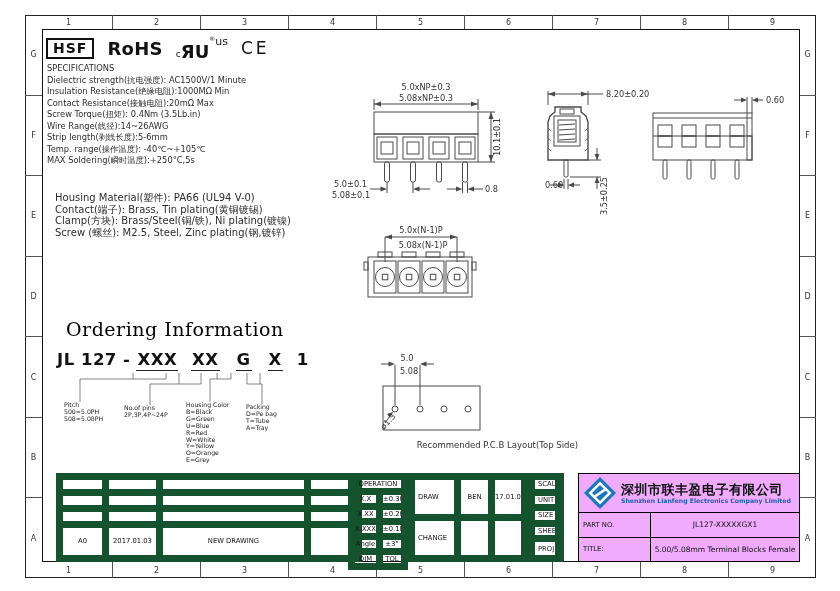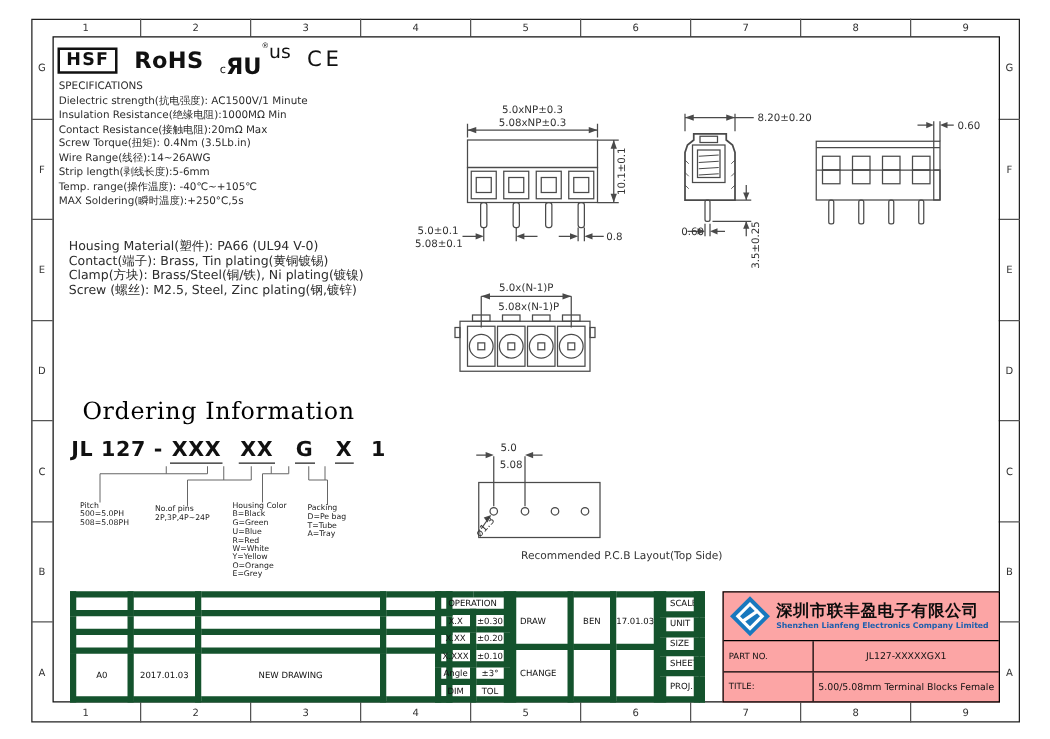--- a/index.html
+++ b/index.html
@@ -16,38 +16,38 @@
   .band-v .bcell{border-right:none;border-bottom:1px solid #555}
   .band-v .bcell:last-child{border-bottom:none}
   
   .certs{left:46px;top:36px;height:24px;display:flex;align-items:center;gap:13px}
   .hsf{border:2.2px solid #111;font-weight:bold;font-size:14px;padding:0 5px;line-height:17px;letter-spacing:1px}
   .rohs{font-size:18px;font-weight:600;letter-spacing:.3px}
   .ulmark{display:flex;align-items:flex-end;line-height:1}
   .ul-c{font-size:9px;margin-bottom:2px}
   .ul-m{font-size:18px;font-weight:bold}
   .ul-r{font-size:6px;align-self:flex-start}
-  .ul-us{font-size:15px;margin-bottom:14px}
+  .ul-us{font-size:11px;margin-bottom:14px}
   .ce{font-size:17px;font-weight:500;letter-spacing:3px}
   
   .spec{left:47px;top:63px;width:290px;font-size:8.3px;line-height:11.5px;color:#2c2c2c;white-space:nowrap}
   .spec2{left:55px;top:192px;width:290px;font-size:10px;line-height:11.5px;color:#2c2c2c;white-space:nowrap}
   
   .ord-title{left:66px;top:318px;font-family:"DejaVu Serif","Liberation Serif",serif;font-size:19px;color:#000;letter-spacing:.5px}
   .partline{left:57px;top:350px;display:flex;align-items:baseline;font-size:16.5px;font-weight:600;letter-spacing:.5px;color:#111}
   .uf{border-bottom:1.6px solid #222;padding:0 1px 1px}
   .legend{font-size:6.2px;line-height:6.9px;color:#222;white-space:nowrap}
   .cap{left:378px;top:440px;width:200px;text-align:right;font-size:8.5px;color:#333}
   
   svg text{font-family:"DejaVu Sans","Liberation Sans",sans-serif;font-size:8.2px;fill:#333}
   
   table{border-collapse:collapse;table-layout:fixed;position:absolute}
-  td{border:5px solid #14532d;font-size:6.8px;text-align:center;padding:0;overflow:hidden;white-space:nowrap;color:#111}
+  td{border:7px solid #14532d;font-size:6.8px;text-align:center;padding:0;overflow:hidden;white-space:nowrap;color:#111}
   td.lft{text-align:left;padding-left:3px}
-  .company{border:1px solid #000;display:flex;flex-direction:column;background:#fca5a5}
+  .company{border:1px solid #000;display:flex;flex-direction:column;background:#f0abfc}
   .co-head{height:39px;border-bottom:1px solid #000;display:flex;align-items:center;padding-left:4px;gap:4px}
   .co-zh{font-size:13px;font-weight:bold;letter-spacing:.5px;color:#0c0c0c;line-height:15px}
   .co-en{font-size:6.2px;font-weight:bold;line-height:7px}
   .co-row{flex:1;display:flex;border-bottom:1px solid #000}
   .co-row:last-child{border-bottom:none}
   .co-label{width:72px;border-right:1px solid #000;font-size:6.8px;display:flex;align-items:center;padding-left:4px}
   .co-val{flex:1;display:flex;align-items:center;justify-content:center;font-size:7.5px;white-space:nowrap}
 </style>
 </head>
 <body>

